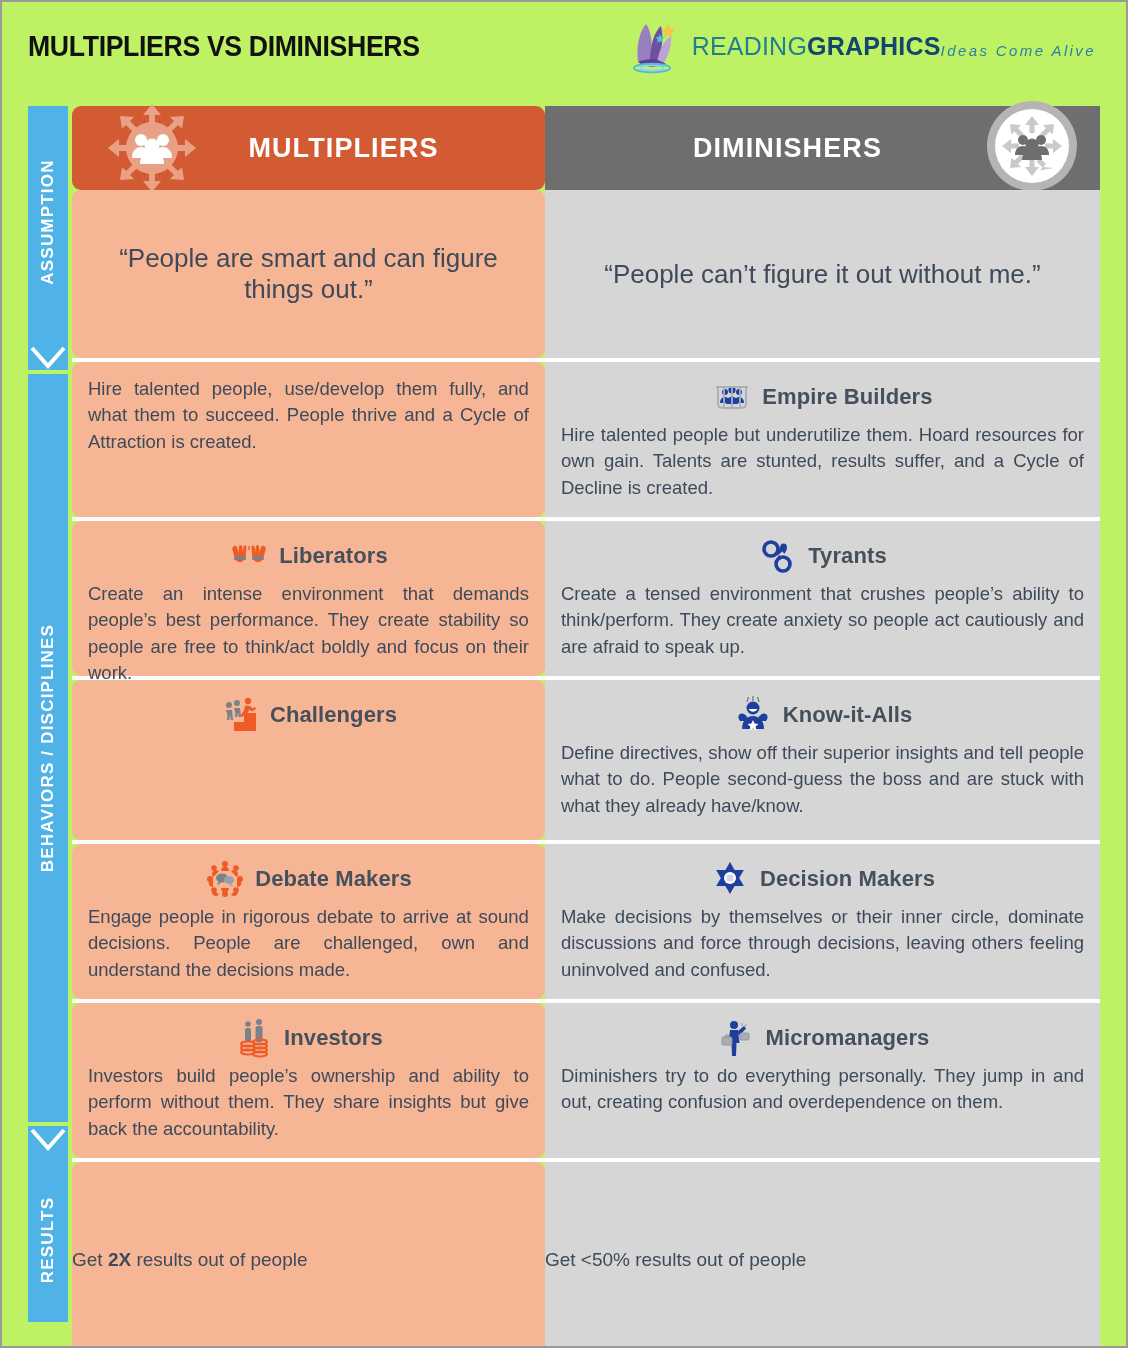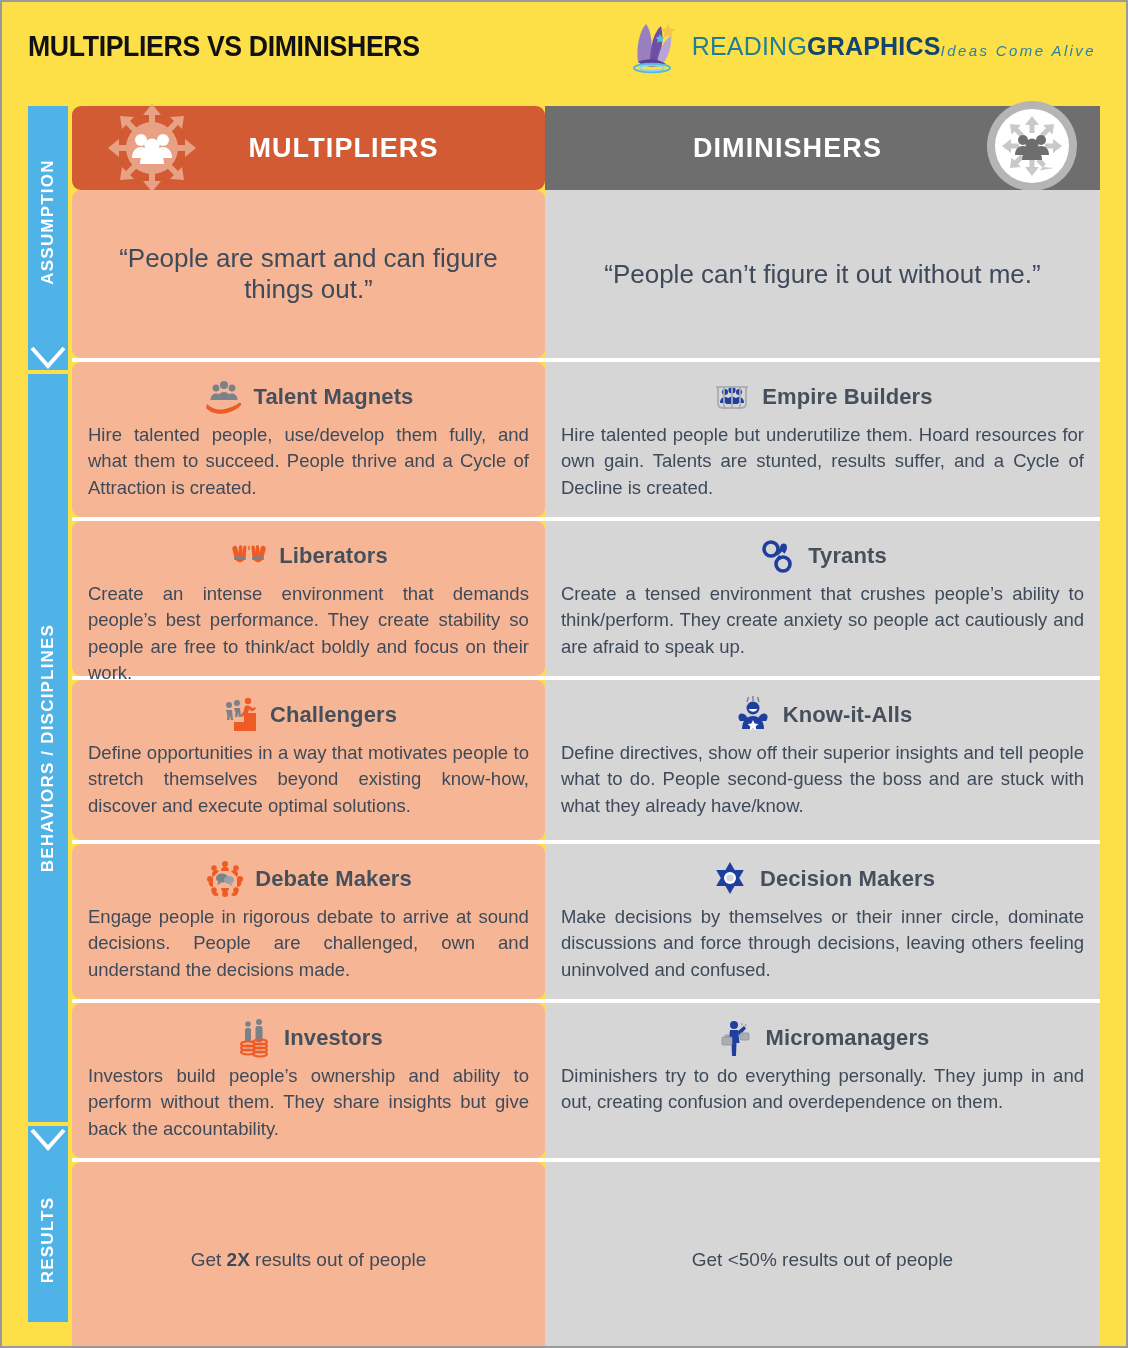--- a/index.html
+++ b/index.html
@@ -8,21 +8,21 @@
     width: 1128px;
     height: 1348px;
     background: #ffffff;
     font-family: "Liberation Sans", sans-serif;
   }
 
   .page {
     position: relative;
     width: 1128px;
     height: 1348px;
-    background: #fde047;
+    background: #bef264;
     border: 2px solid #9a9a9a;
     overflow: hidden;
   }
 
   
   .topbar {
     position: absolute;
     left: 0; top: 0;
     width: 1128px; height: 96px;
   }
@@ -169,21 +169,21 @@
     color: #3e4a5a;
     text-align: justify;
   }
   .cell.right .disc-body { text-align: justify; }
 
   
   .results-text {
     position: absolute;
     left: 0; right: 0; top: 50%;
     transform: translateY(-50%);
-    text-align: center;
+    text-align: left;
     font-size: 19px;
     color: #3e4a5a;
   }
   .results-text b { font-weight: bold; }
 </style>
 </head>
 <body>
 
 <div class="page">
 
@@ -294,34 +294,20 @@
       </div>
       <div class="cell right bg-d row-assumption">
         <div class="assumption-text">“People can’t figure it out without me.”</div>
       </div>
     </div>
     <div class="gap-v"></div>
 
     <div class="row row-body">
       <div class="cell left bg-m row-body">
         <div class="disc">
-          <div class="disc-head">
-            <svg class="disc-icon" viewBox="0 0 40 40">
-              <g fill="#7b8189">
-                <circle cx="12" cy="11" r="3.4"></circle>
-                  <path d="M6.5 23 c0-4.2 2.5-6.6 5.5-6.6 s5.5 2.4 5.5 6.6 z"></path>
-                <circle cx="28" cy="11" r="3.4"></circle>
-                  <path d="M22.5 23 c0-4.2 2.5-6.6 5.5-6.6 s5.5 2.4 5.5 6.6 z"></path>
-                <circle cx="20" cy="8" r="4"></circle>
-                  <path d="M13.2 23 c0-5 3-8 6.8-8 s6.8 3 6.8 8 z"></path>
-              </g>
-              <path d="M3 27 c5 5 12 6.5 18 5 c6-1.5 10-3 14-6 c1.6-1.2 3.2 1 1.6 2.6 C33 32.5 27 35.5 20 36.5 C12 37.6 5.5 35 2 31 Z" fill="#ef5b25"></path>
-            </svg>
-            <span class="disc-name">Talent Magnets</span>
-          </div>
           <div class="disc-body">Hire talented people, use/develop them fully, and what them to succeed. People thrive and a Cycle of Attraction is created.</div>
         </div>
       </div>
       <div class="cell right bg-d row-body">
         <div class="disc">
           <div class="disc-head">
             <svg class="disc-icon" viewBox="0 0 40 40">
               <g fill="#1f3f9e">
                 <circle cx="13" cy="15" r="3"></circle>
                   <path d="M8 26 c0-3.8 2.2-6 5-6 s5 2.2 5 6 z"></path>
@@ -401,21 +387,20 @@
                 <circle cx="17" cy="8" r="3"></circle>
                 <path d="M14 13 h6 l1 9 h-2.2 l-0.6 -4.5 l-1 4.5 H15 l0.4 -4.5 Z"></path>
               </g>
               <g fill="#ef5b25">
                 <circle cx="28" cy="6" r="3.2"></circle>
                 <path d="M25 11 c3 -1 6 0 7.5 2.5 l2.5 -1.5 l1 2 l-4 2.5 l-3 -2 l-1 4 l2.5 3.5 l-1.8 1.6 l-3.5 -4.5 l-3 3 l-2 -1.6 l3.4 -4 Z"></path>
               </g>
             </svg>
             <span class="disc-name">Challengers</span>
           </div>
-          <div class="disc-body">Define opportunities in a way that motivates people to stretch themselves beyond existing know-how, discover and execute optimal solutions.</div>
         </div>
       </div>
       <div class="cell right bg-d row-body tall">
         <div class="disc">
           <div class="disc-head">
             <svg class="disc-icon" viewBox="0 0 40 40">
               <g stroke="#7b8189" stroke-width="1.4" fill="none">
                 <path d="M14 7 l1.5 -5 M20 6 v-5 M26 7 l-1.5 -5"></path>
               </g>
               <circle cx="20" cy="13" r="6.5" fill="#1f3f9e"></circle>

